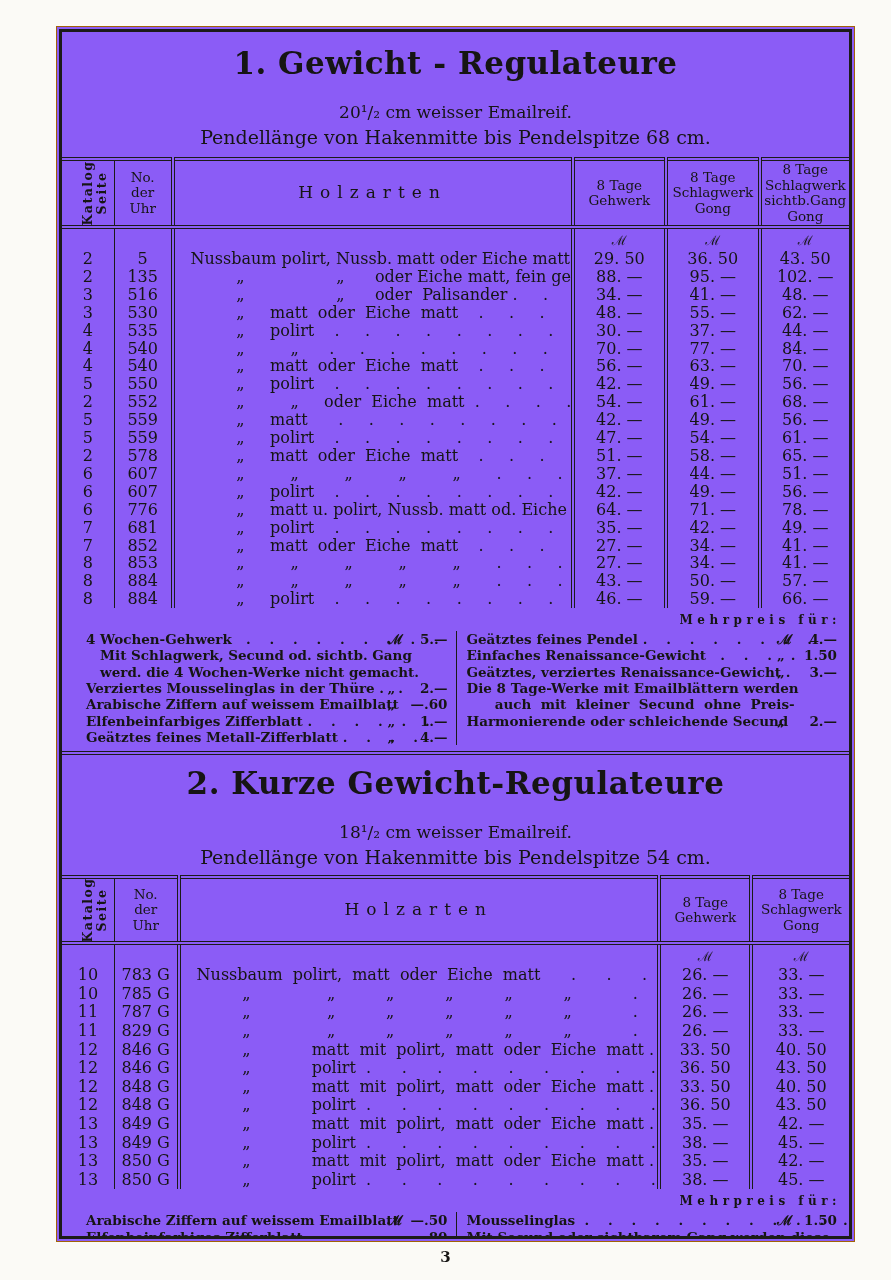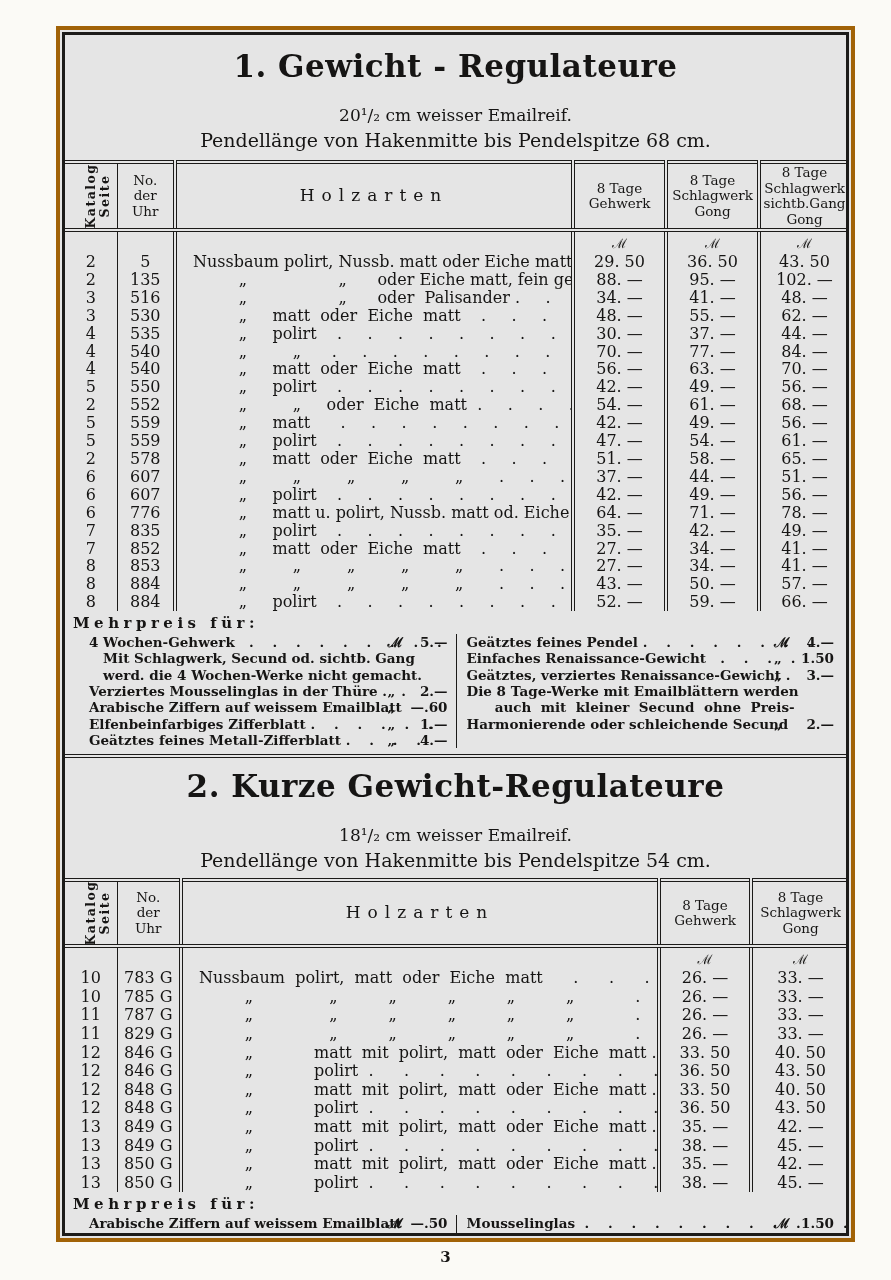--- a/index.html
+++ b/index.html
@@ -4,21 +4,21 @@
 <style>
   html,body{margin:0;padding:0;}
   body{
     width:891px;height:1280px;position:relative;overflow:hidden;
     background:#fbfaf6;color:#161514;
     font-family:"DejaVu Serif", serif;
     -webkit-font-smoothing:antialiased;
   }
   .frame-outer{
     position:absolute;left:56px;top:26px;width:799px;height:1216px;
-    border:4px solid #a16207;padding:2px;box-sizing:border-box;background:#e5e5e5;
+    border:1px solid #a16207;padding:2px;box-sizing:border-box;background:#8b5cf6;
   }
   .frame-inner{
     width:100%;height:100%;box-sizing:border-box;border:3px solid #1c1b19;
     display:flex;flex-direction:column;overflow:hidden;
   }
   
   .sec-head{text-align:center;}
   .sec-head.first{padding:12px 0 6px;}
   .sec-head.second{padding:9px 0 4px;}
   .sec-title{font-size:31px;font-weight:bold;letter-spacing:.5px;line-height:38px;}
@@ -43,21 +43,21 @@
   .col-holz-h{font-size:17px;letter-spacing:7px;border-radius:14px;}
   .m-row td{height:21px;font-size:13px;text-align:center;vertical-align:middle;}
   tbody.rows td{font-size:16px;height:17.9px;line-height:17.9px;vertical-align:middle;}
   .t2 tbody.rows td{height:18.6px;line-height:18.6px;}
   .c-seite,.c-no{text-align:center;}
   .c-holz{white-space:pre;padding-left:16px;}
   .c-price{text-align:center;white-space:pre;font-size:16.5px;}
   
   .mp{padding:2px 8px 6px;}
   .mp-heading{
-    text-align:left;font-weight:bold;font-size:15px;letter-spacing:4.5px;
+    text-align:right;font-weight:bold;font-size:12px;letter-spacing:4.5px;
     line-height:20px;margin-bottom:1px;
   }
   .mp-cols{display:flex;align-items:stretch;}
   .mp-col{width:50%;box-sizing:border-box;font-size:13.5px;font-weight:bold;line-height:16.3px;}
   .mp-col.left{padding:0 8px 0 16px;}
   .mp-col.right{border-left:1.5px solid #1c1b19;padding:0 4px 0 10px;}
   .mp2 .mp-col{line-height:17px;}
   .mp-line{display:flex;white-space:pre;}
   .mp-label{flex:1;min-width:0;}
   .mp-cur{width:18px;flex:none;}
@@ -251,21 +251,21 @@
     <td class="c-seite">6</td>
     <td class="c-no b-single">776</td>
     <td class="c-holz b-double">         „     matt u. polirt, Nussb. matt od. Eiche matt</td>
     <td class="c-price b-double">64. —</td>
     <td class="c-price b-double">71. —</td>
     <td class="c-price b-double">78. —</td>
   </tr>
 
   <tr>
     <td class="c-seite">7</td>
-    <td class="c-no b-single">835</td>
+    <td class="c-no b-single">681</td>
     <td class="c-holz b-double">         „     polirt    .     .     .     .     .     .     .     .     .     .</td>
     <td class="c-price b-double">35. —</td>
     <td class="c-price b-double">42. —</td>
     <td class="c-price b-double">49. —</td>
   </tr>
 
   <tr>
     <td class="c-seite">7</td>
     <td class="c-no b-single">852</td>
     <td class="c-holz b-double">         „     matt  oder  Eiche  matt    .     .     .     .     .     .</td>
@@ -289,21 +289,21 @@
     <td class="c-holz b-double">         „         „         „         „         „       .     .     .     .     .     .</td>
     <td class="c-price b-double">43. —</td>
     <td class="c-price b-double">50. —</td>
     <td class="c-price b-double">57. —</td>
   </tr>
 
   <tr>
     <td class="c-seite">8</td>
     <td class="c-no b-single">884</td>
     <td class="c-holz b-double">         „     polirt    .     .     .     .     .     .     .     .     .     .</td>
-    <td class="c-price b-double">52. —</td>
+    <td class="c-price b-double">46. —</td>
     <td class="c-price b-double">59. —</td>
     <td class="c-price b-double">66. —</td>
   </tr>
 </tbody>
   </table>
 
   <div class="mp mp1">
     <div class="mp-heading">Mehrpreis für:</div>
     <div class="mp-cols">
       <div class="mp-col left">

